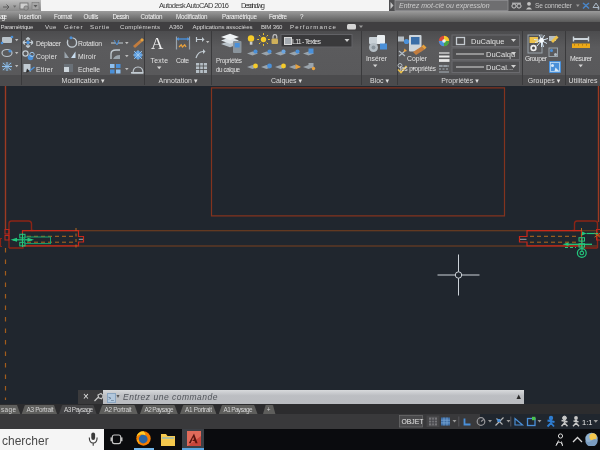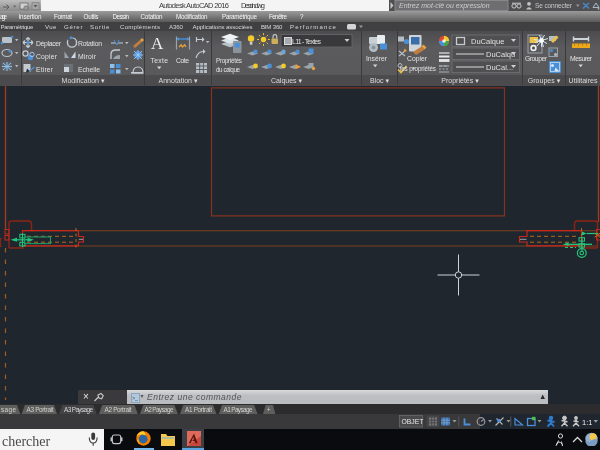--- a/index.html
+++ b/index.html
@@ -377,21 +377,21 @@
       <circle cx="458.5" cy="189" r="3.2"></circle>
     </g>
   </svg>
 </div>
 
 <div class="abs" style="left:78px;top:390px;width:446px;height:14px;background:#3a3a3c;">
   <div class="abs" style="left:5px;top:1px;color:#e8e8e8;font-size:10px;">×</div>
   <svg class="abs" style="left:15px;top:2px;" width="11" height="11">
       <path d="M1.5 9 L5.5 5 M5 3 l3 -1.5 l2.2 2.2 l-1.5 3 l-3 -1 z" stroke="#c5c5c5" stroke-width="1.2" fill="none"></path>
     </svg>
-  <div class="abs" style="left:25px;top:0;width:421px;height:14px;background:linear-gradient(#d8dadc,#bcbec2 40%,#babcc0);margin-left:24px;">
+  <div class="abs" style="left:25px;top:0;width:421px;height:14px;background:linear-gradient(#d8dadc,#bcbec2 40%,#babcc0);">
     <div class="abs" style="left:3.5px;top:2.5px;width:7px;height:8px;background:#b3c8dd;border:1px solid #8aa5c0;font-size:5px;color:#223a52;line-height:8px;text-align:center;">&gt;_</div>
     <div class="abs" style="left:13.5px;top:1.5px;font-size:6px;color:#555;">▾</div>
     <div class="abs" style="left:20px;top:1.5px;font-size:8.5px;font-style:italic;color:#50545a;letter-spacing:0.5px;">Entrez une commande</div>
     <div class="abs" style="left:412px;top:1.5px;font-size:7.5px;color:#2a2a2a;">▲</div>
   </div>
 </div>
 
 <div class="abs" style="left:0;top:404px;width:600px;height:10px;background:#2c2c2e;">
   <svg width="600" height="10" style="display:block">
     <g font-size="6.4" font-family="Liberation Sans">
@@ -451,21 +451,21 @@
       <circle cx="576" cy="4" r="1.9" stroke="none"></circle>
       <path d="M576 6 l0 3 M576 9 l-3 3.3 M576 9 l3 3.3 M573.5 7 l5 0.8" stroke-width="1.4" fill="none"></path>
     </g>
     <text x="582" y="10.5" font-size="7.5" fill="#e8e8e8" font-family="Liberation Sans">1:1</text>
     <path d="M593.5 6 l4.5 0 l-2.25 2.8 z" fill="#9a9a9a"></path>
   </svg>
 </div>
 
 <div class="abs" style="left:0;top:428.5px;width:600px;height:21.5px;background:#0a0b0e;">
   <div class="abs" style="left:0;top:0;width:104px;height:21.5px;background:#f5f5f5;">
-    <div class="abs" style="left:2px;top:5.5px;font-size:14px;color:#4a4a4a;font-family:Liberation Serif, serif;">chercher</div>
+    <div class="abs" style="left:2px;top:5.5px;font-size:12px;color:#4a4a4a;">chercher</div>
     <svg class="abs" style="left:87px;top:3.5px;" width="12" height="15">
       <rect x="4.3" y="0.5" width="3.8" height="7.5" rx="1.9" fill="#3a3a3a"></rect>
       <path d="M2.3 5.5 q0 5.5 3.9 5.5 q3.9 0 3.9 -5.5 M6.2 11 l0 2.8" stroke="#3a3a3a" stroke-width="1.1" fill="none"></path>
     </svg>
   </div>
   <svg class="abs" style="left:110px;top:5.5px;" width="13" height="11">
     <rect x="2.3" y="1" width="8.4" height="8.6" rx="2" fill="none" stroke="#c5c5c5" stroke-width="1.1"></rect>
     <rect x="0.5" y="3.4" width="1.8" height="3.8" fill="#c5c5c5"></rect>
       <rect x="10.7" y="3.4" width="1.8" height="3.8" fill="#c5c5c5"></rect>
   </svg>

